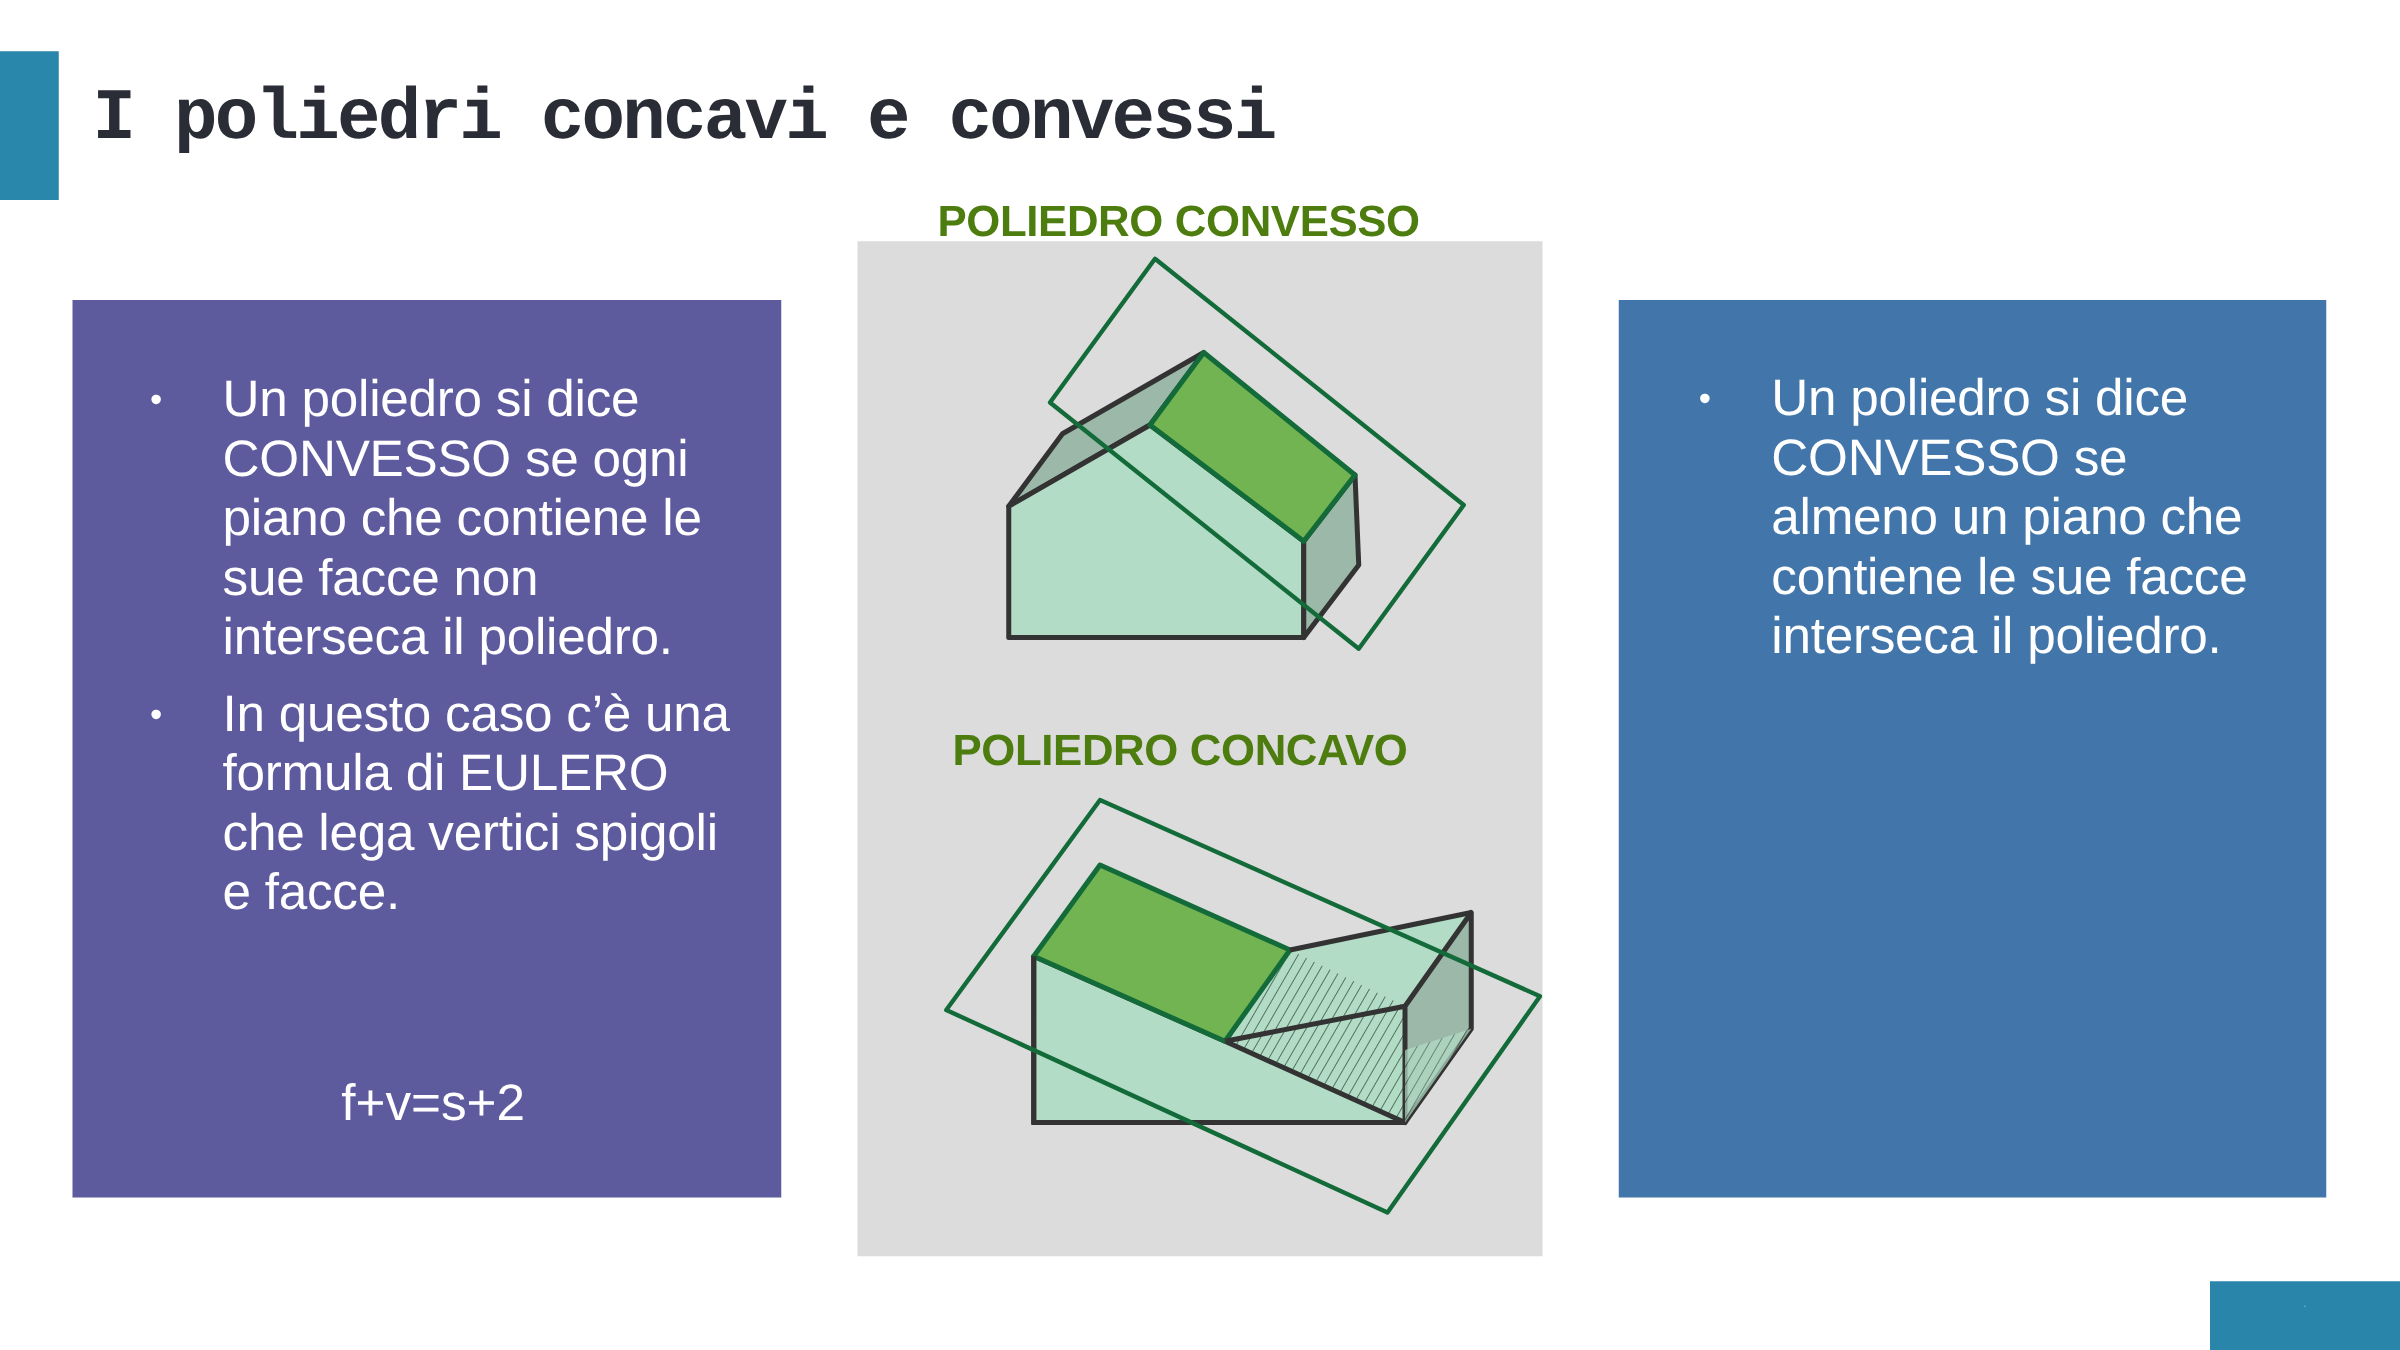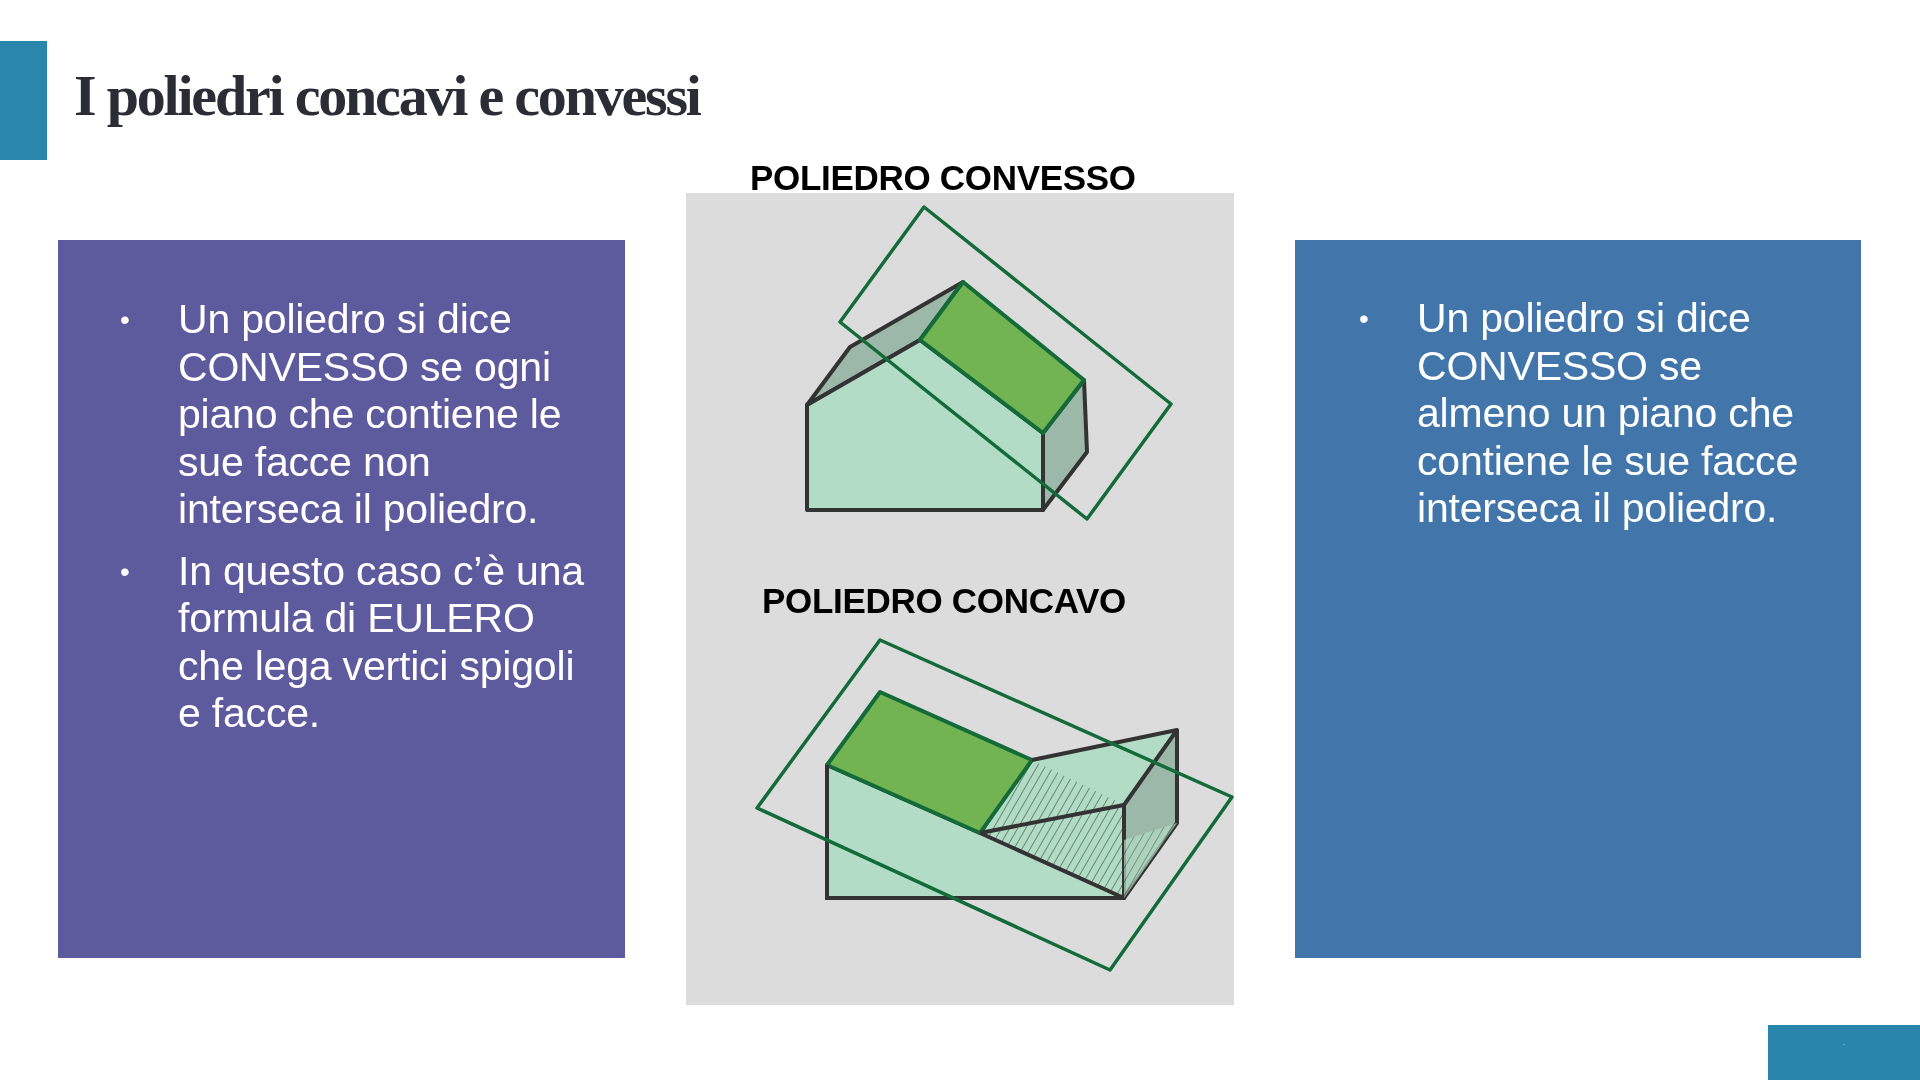--- a/index.html
+++ b/index.html
@@ -17,21 +17,21 @@
     .accent-bar {
       position: absolute;
       left: 0; top: 41px;
       width: 47px; height: 119px;
       background: #2a87ac;
     }
     .title {
       position: absolute;
       left: 74px; top: 56px;
       margin: 0;
-      font-family: Liberation Serif, serif;
+      font-family: Liberation Mono, monospace;
       font-weight: bold;
       font-size: 58px;
       letter-spacing: -2.2px;
       color: #2b2d36;
       line-height: 80px;
       white-space: nowrap;
     }
     .panel {
       position: absolute;
       box-sizing: border-box;
@@ -83,21 +83,21 @@
       font-size: 41px;
       line-height: 48px;
       padding-left: 10px;
       box-sizing: border-box;
     }
     .figure-label {
       position: absolute;
       font-weight: bold;
       font-size: 35px;
       letter-spacing: -0.3px;
-      color: #000000;
+      color: #4d7c0f;
       white-space: nowrap;
       line-height: 40px;
     }
     .label-convex { left: 750px; top: 158px; }
     .label-concave { left: 762px; top: 581px; }
     .figure {
       position: absolute;
       left: 686px; top: 193px;
       width: 548px; height: 812px;
       background: #dcdcdc;
@@ -127,20 +127,21 @@
   <ul class="bullets">
     <li class="bullet-item">
       <span class="bullet-dot">•</span>
       <span>Un poliedro si dice CONVESSO se ogni piano che contiene le sue facce non interseca il poliedro.</span>
     </li>
     <li class="bullet-item">
       <span class="bullet-dot">•</span>
       <span>In questo caso c’è una formula di EULERO che lega vertici spigoli e facce.</span>
     </li>
   </ul>
+  <div class="formula">f+v=s+2</div>
 </div>
 
 <div class="figure-label label-convex">POLIEDRO CONVESSO</div>
 
 <div class="figure">
   <svg width="548" height="812" viewBox="686 193 548 812">
     <defs>
       <pattern id="hatch" patternUnits="userSpaceOnUse" width="7" height="7" patternTransform="rotate(30)">
         <rect width="7" height="7" fill="#b3dcc6"></rect>
         <line x1="0" y1="0" x2="0" y2="7" stroke="#3d5a48" stroke-width="1.3"></line>

